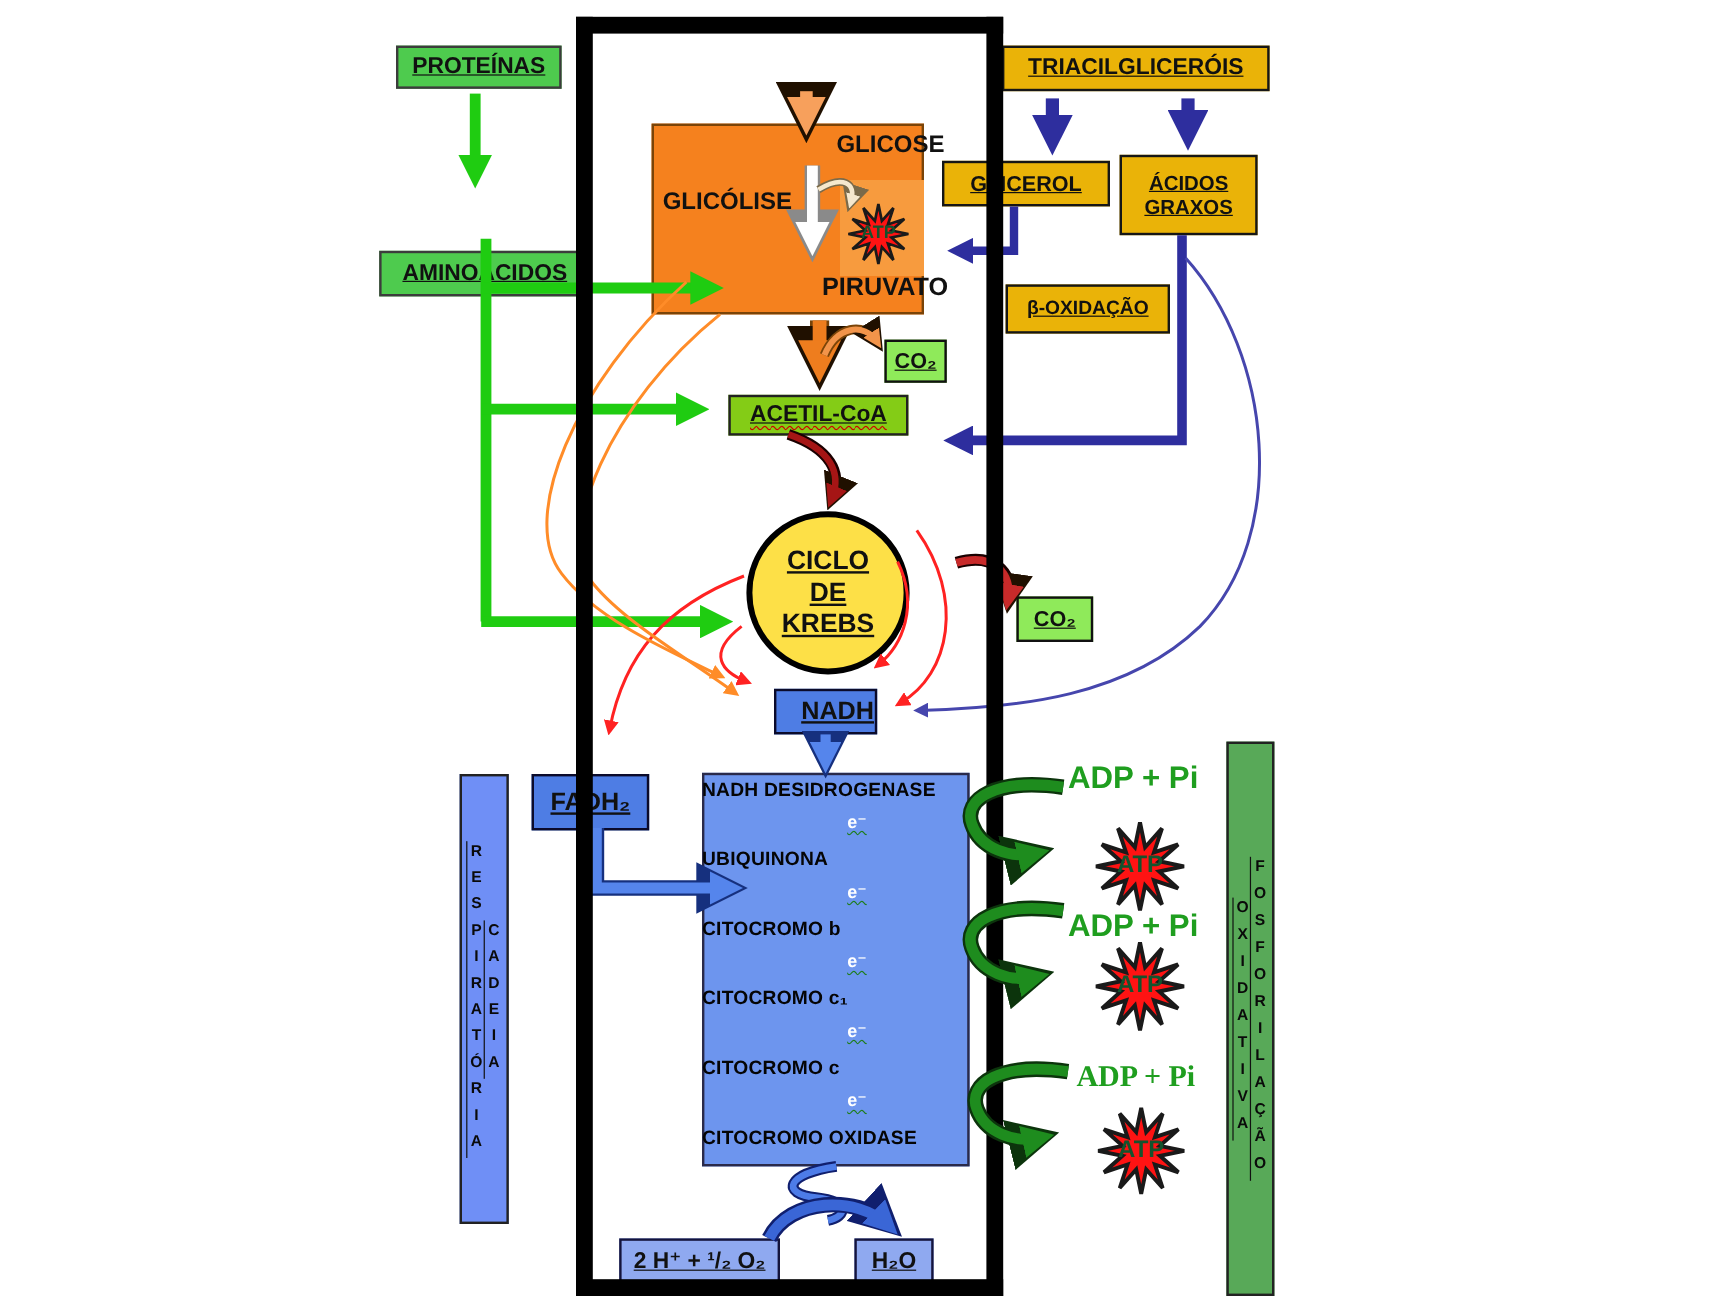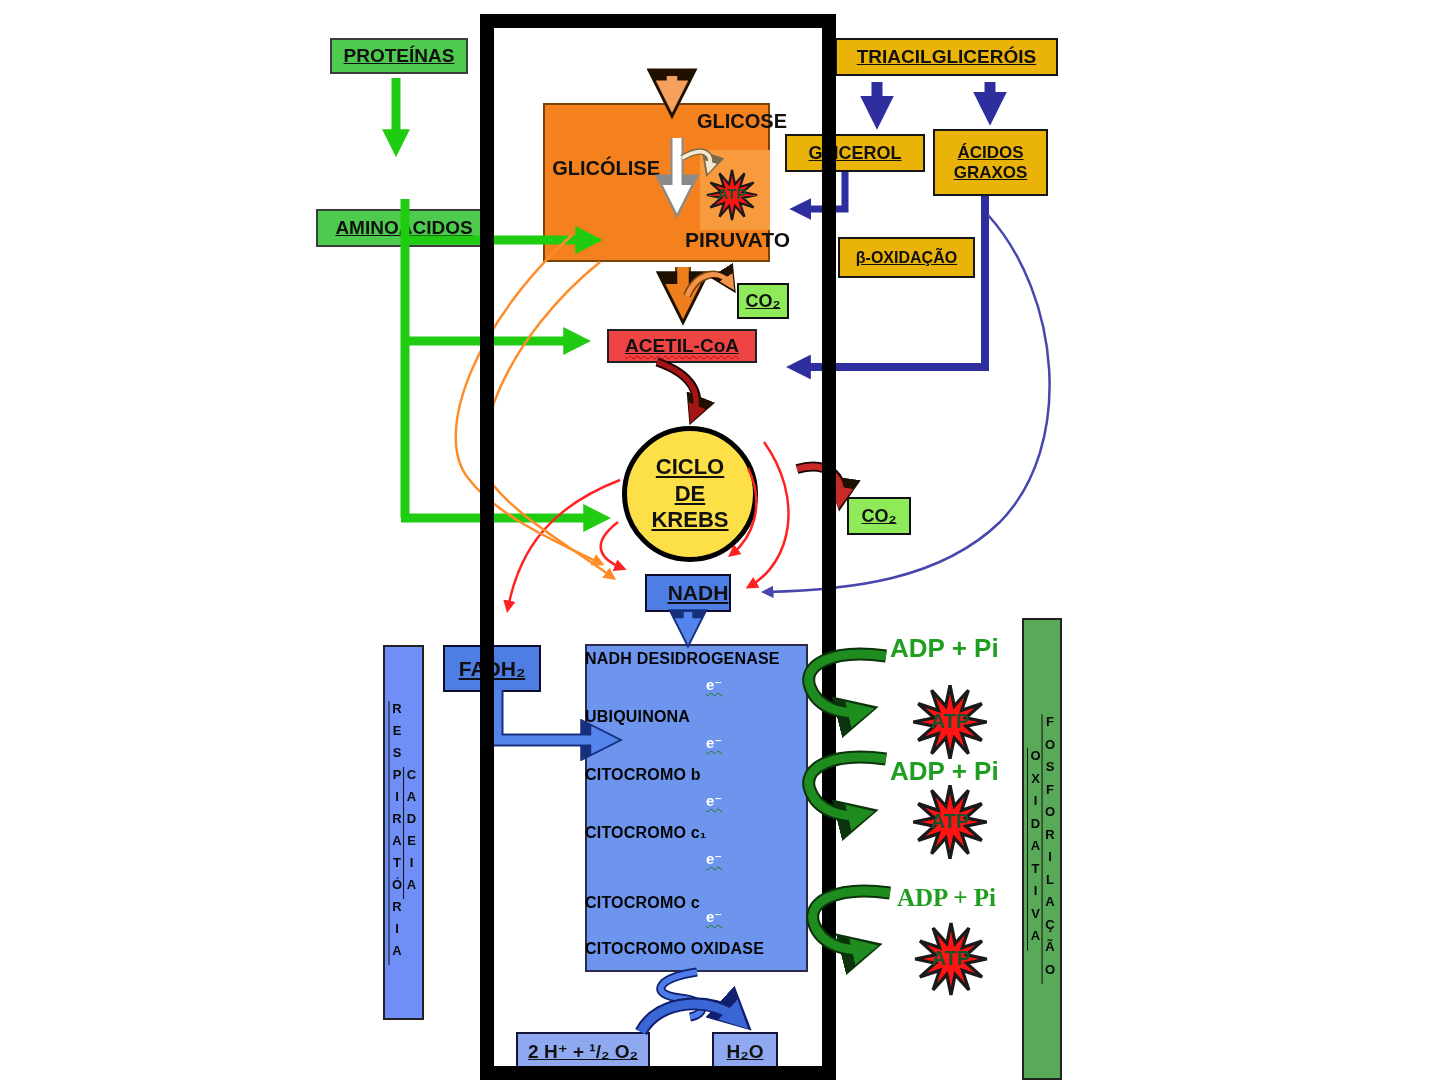--- a/index.html
+++ b/index.html
@@ -5,21 +5,21 @@
   html,body{margin:0;padding:0;background:#fff;}
   .canvas{position:relative;width:1440px;height:1080px;background:#fff;overflow:hidden;
           font-family:"Liberation Sans","DejaVu Sans",sans-serif;}
   .abs{position:absolute;box-sizing:border-box;}
   .box{display:flex;align-items:center;justify-content:center;text-align:center;
        font-weight:bold;color:#111;white-space:pre-line;line-height:1.12;text-decoration:underline;}
   .green-box{background:#4ECB4E;border:2px solid #3C3C3C;}
   .lorange-box{background:#F9A25F;border:2px solid #4A4A4A;}
   .slate-box{background:#eab308;border:2px solid #161616;}
   .co2-box{background:#8FEA5A;border:2px solid #111;font-size:18px;}
-  .red-box{background:#ef4444;border:2px solid #222;}
+  .red-box{background:#84cc16;border:2px solid #222;}
   .blue-box{background:#4E7DE4;border:2px solid #0B0B2B;}
   .ltblue-box{background:#8FA9F0;border:2px solid #14143C;}
   .label{position:absolute;font-weight:bold;color:#111;text-align:right;}
   .vert{writing-mode:vertical-rl;text-orientation:upright;letter-spacing:7px;word-spacing:16px;
         font-size:13px;font-weight:bold;color:#0A0A0A;}
   .vert2{letter-spacing:7.5px;}
   .spell-red{text-decoration:underline wavy #D00000 1px;text-underline-offset:3px;}
   .spell-green{text-decoration:underline wavy #1E7D1E 1px;text-underline-offset:2px;}
   .chain-step{position:absolute;width:223px;text-align:left;font-weight:bold;
               font-size:16px;color:#050505;letter-spacing:0.2px;}
@@ -70,21 +70,21 @@
 
   <div class="abs box blue-box" style="left:645px;top:574px;width:86px;height:38px;font-size:21px;padding-left:20px;">NADH</div>
 
   <div class="abs box blue-box" style="left:443px;top:645px;width:98px;height:47px;font-size:21px;">FADH₂</div>
 
   <div class="abs" style="left:585px;top:644px;width:223px;height:328px;background:#6D95EE;border:2px solid #2A2A4A;"></div>
   <div class="chain-step" style="left:585px;top:650px;">NADH DESIDROGENASE</div>
   <div class="chain-step" style="left:585px;top:708px;">UBIQUINONA</div>
   <div class="chain-step" style="left:585px;top:766px;">CITOCROMO b</div>
   <div class="chain-step" style="left:585px;top:824px;">CITOCROMO c₁</div>
-  <div class="chain-step" style="left:585px;top:882px;margin-top:12px;">CITOCROMO c</div>
+  <div class="chain-step" style="left:585px;top:882px;">CITOCROMO c</div>
   <div class="chain-step" style="left:585px;top:940px;">CITOCROMO OXIDASE</div>
   <div class="electron" style="left:706px;top:676px;"><span class="spell-green">e⁻</span></div>
   <div class="electron" style="left:706px;top:734px;"><span class="spell-green">e⁻</span></div>
   <div class="electron" style="left:706px;top:792px;"><span class="spell-green">e⁻</span></div>
   <div class="electron" style="left:706px;top:850px;"><span class="spell-green">e⁻</span></div>
   <div class="electron" style="left:706px;top:908px;"><span class="spell-green">e⁻</span></div>
 
   <div class="abs box" style="left:383px;top:645px;width:41px;height:375px;background:#6F8FF6;border:2px solid #222;">
     <span class="vert">CADEIA RESPIRATÓRIA</span>
   </div>

